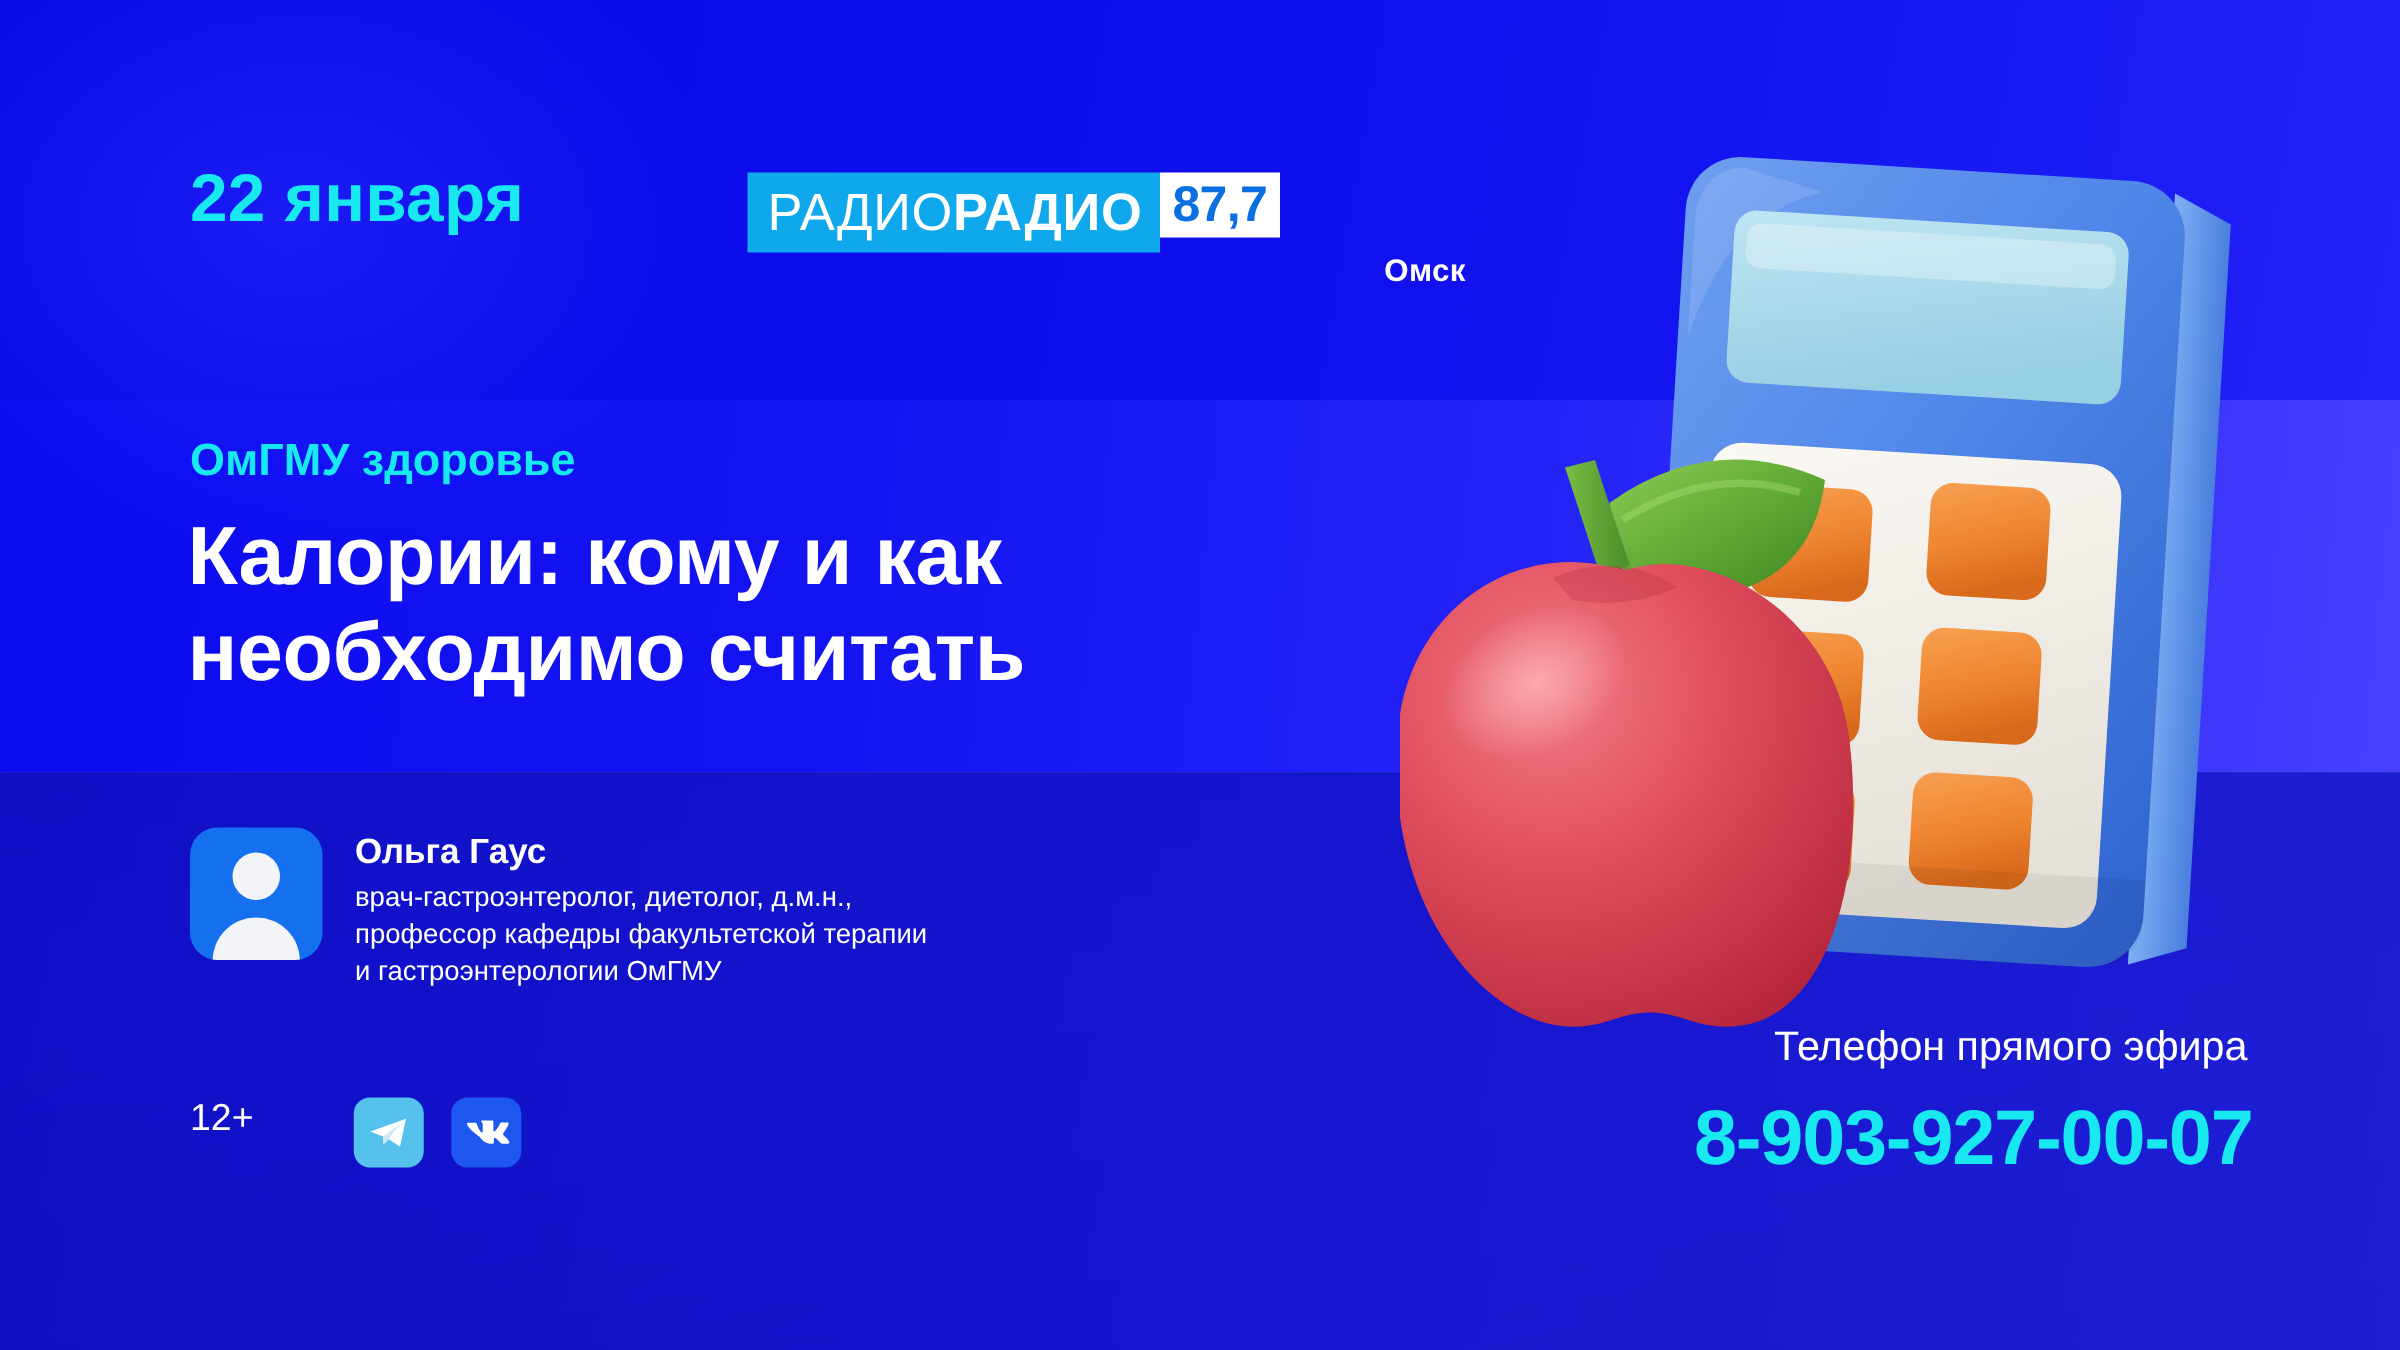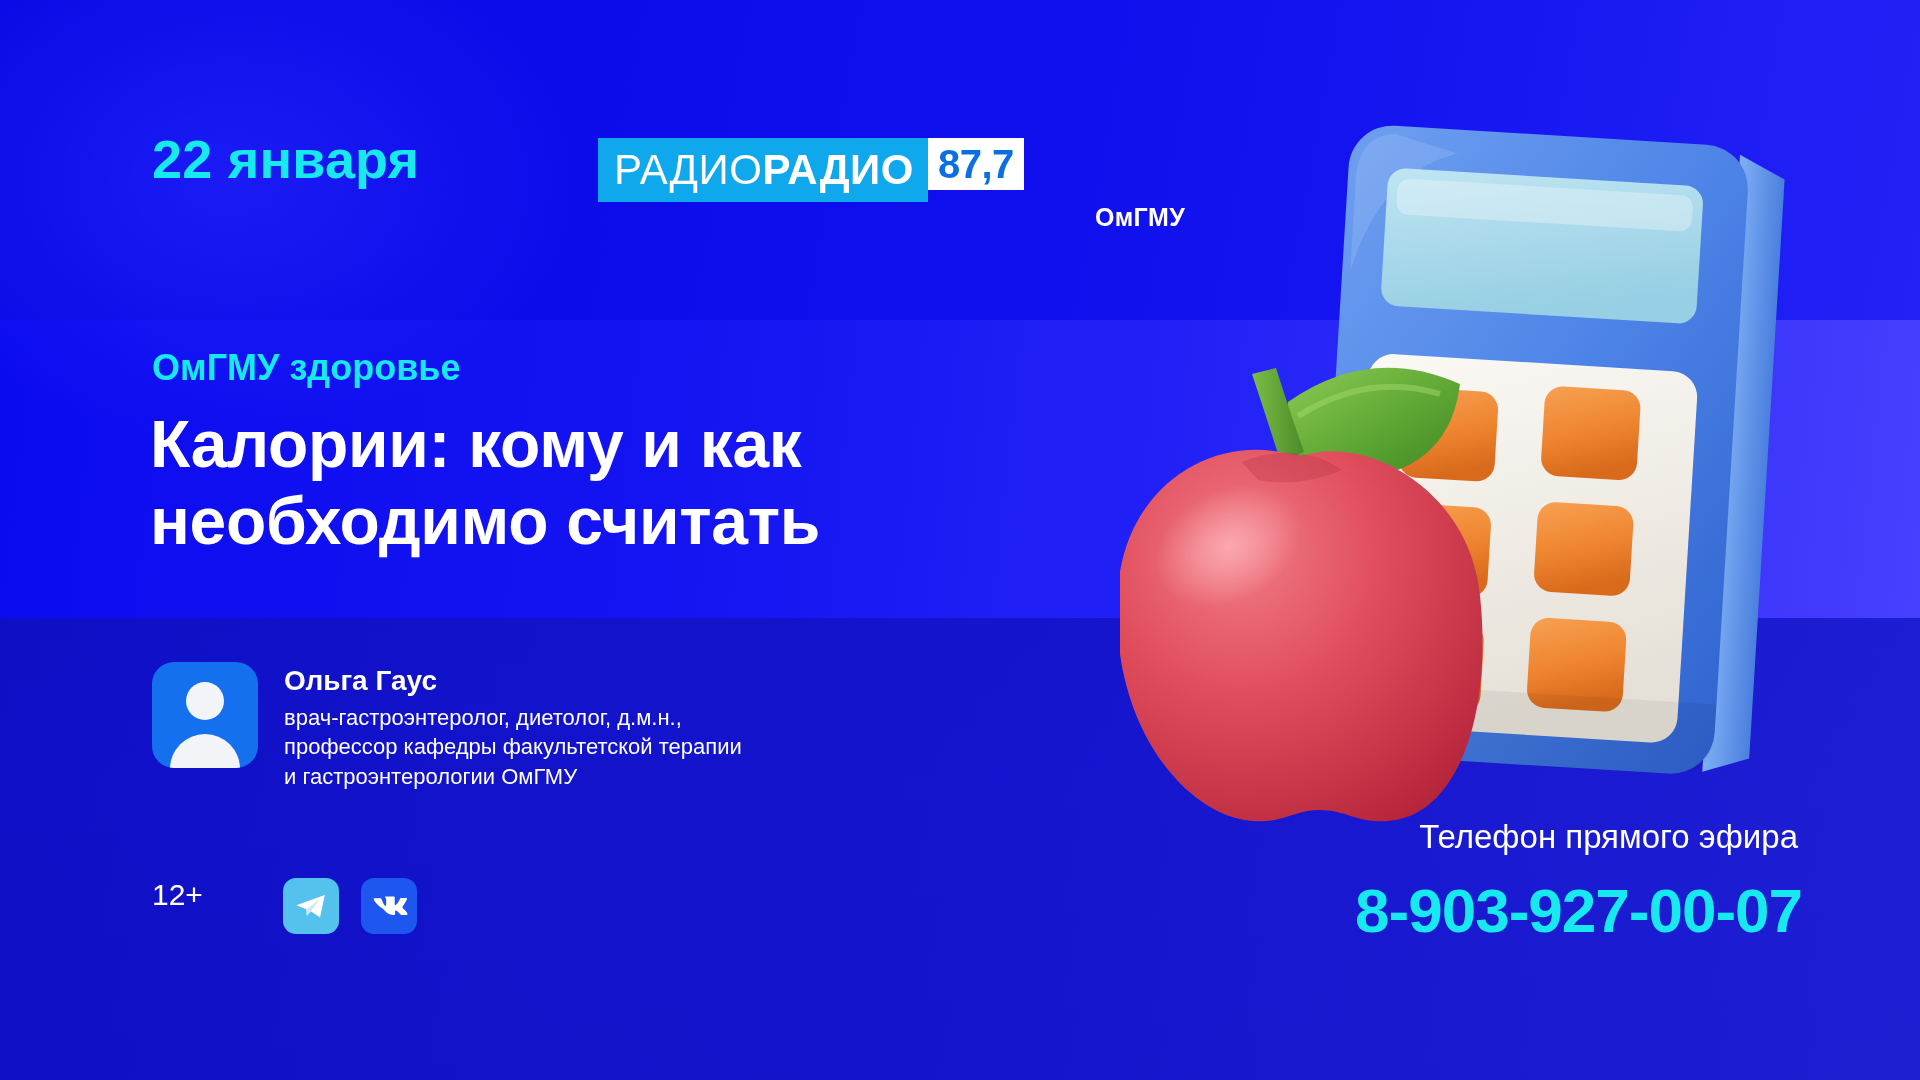--- a/index.html
+++ b/index.html
@@ -393,21 +393,21 @@
 
     <div class="logo-wrap">
       <div class="logo-name">
         <span class="logo-radio">РАДИО</span>
           <span class="logo-rossii">РАДИО</span>
       </div>
       <div class="logo-freq">
         <span>87,7</span>
       </div>
     </div>
-    <div class="logo-city">ОмГМУ</div>
+    <div class="logo-city">Омск</div>
 
     <div class="programme-name">ОмГМУ здоровье</div>
     <div class="programme-title">Калории: кому и как необходимо считать</div>
 
     <div class="speaker">
       <div class="avatar">
         <div class="head"></div>
         <div class="body"></div>
       </div>
       <div class="speaker-text">

